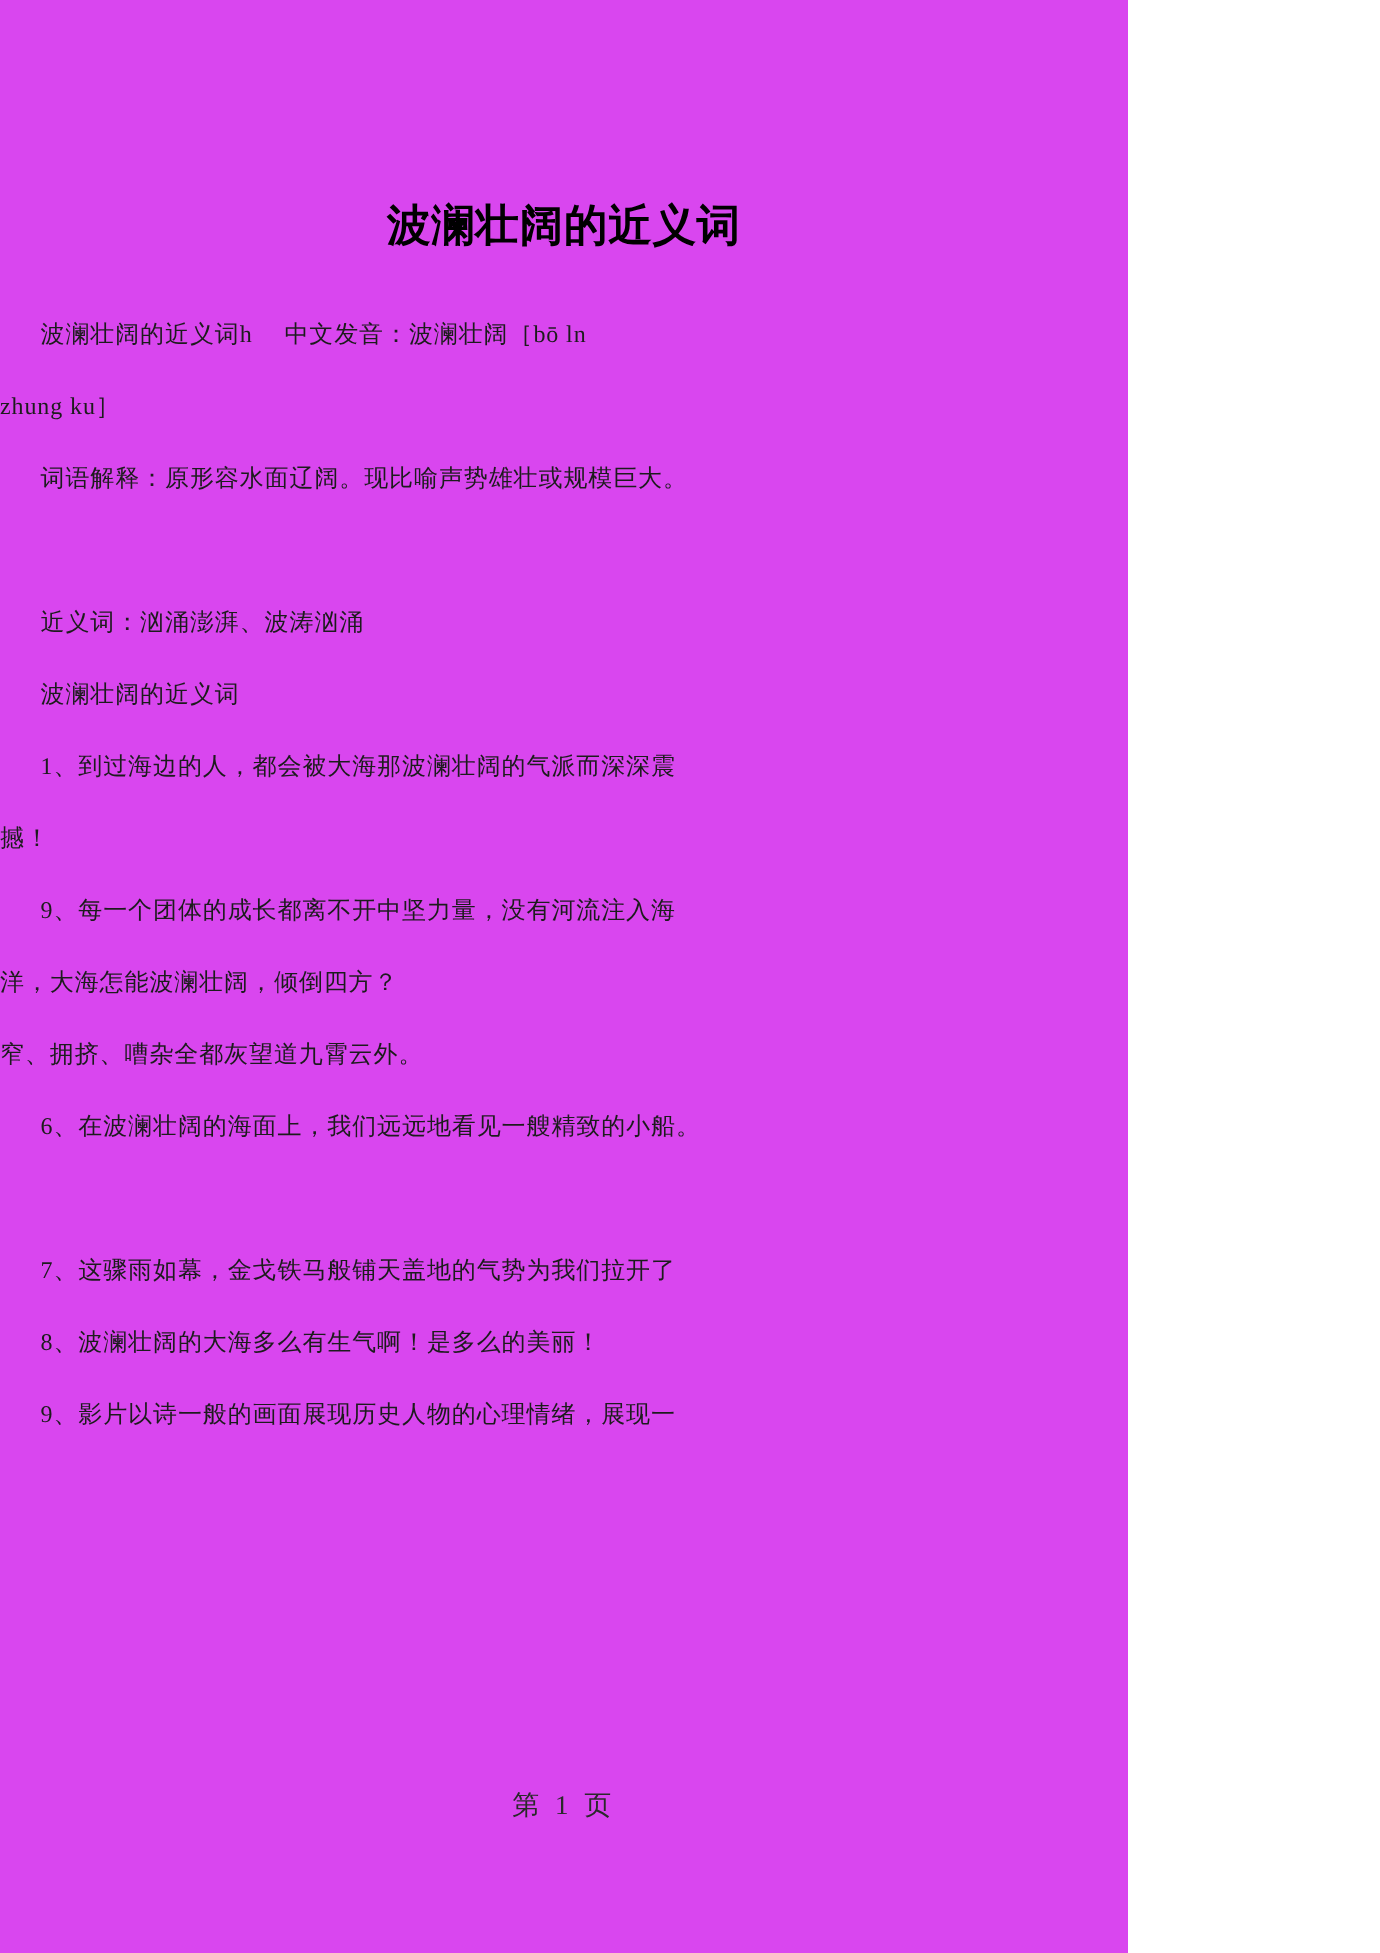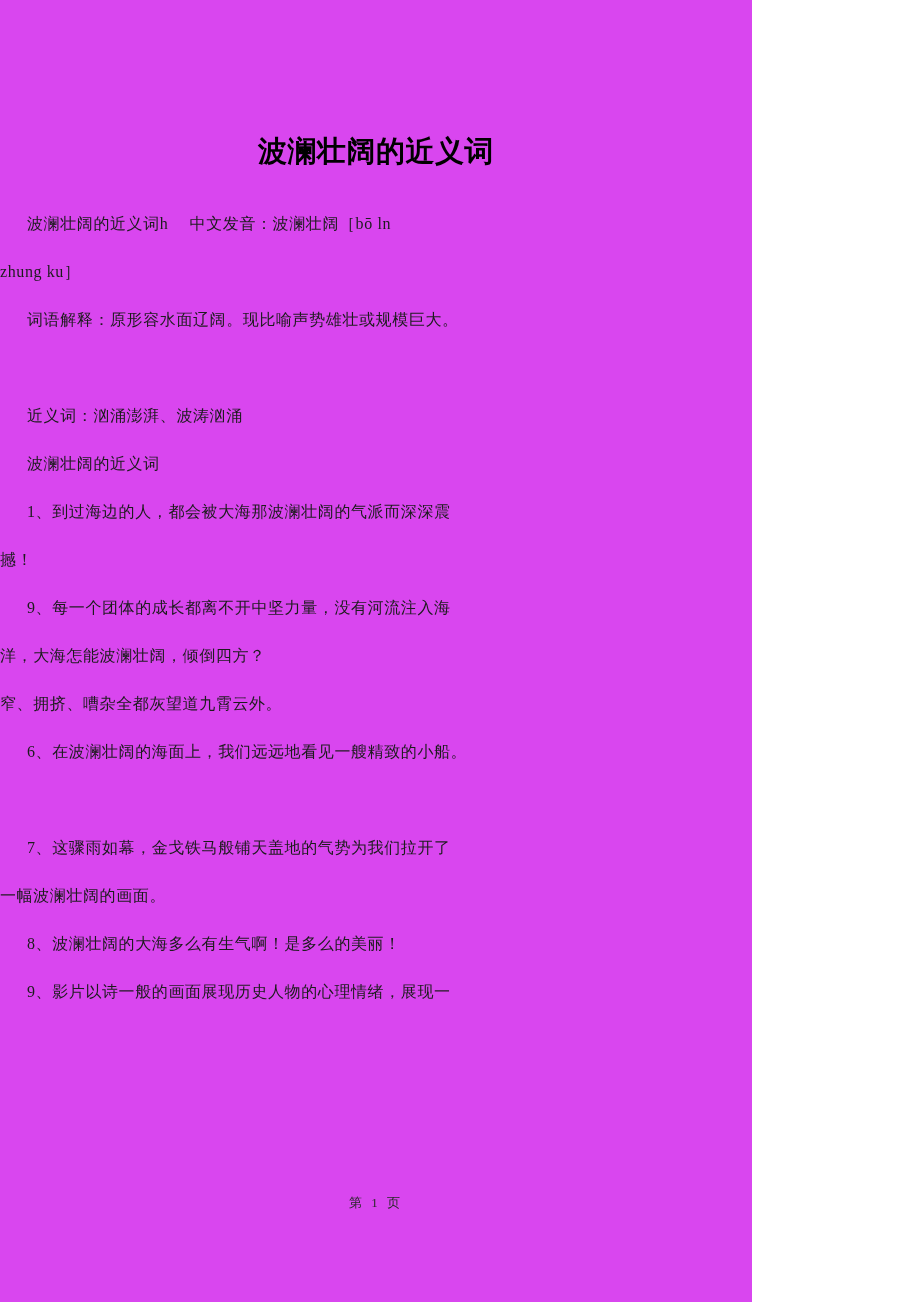--- a/index.html
+++ b/index.html
@@ -44,21 +44,21 @@
     text-indent: 27px;
   }
   .doc-footer {
     position: absolute;
     left: 0;
     right: 0;
     top: 1192px;
     height: 22px;
     line-height: 22px;
     text-align: center;
-    font-size: 13px;
+    font-size: 18px;
     letter-spacing: 3px;
     color: #2a2a2a;
   }
 </style>
 </head>
 <body>
 
 <div class="page">
   <h1 class="doc-title">波澜壮阔的近义词</h1>
 
@@ -70,19 +70,18 @@
       <div class="line first">近义词：汹涌澎湃、波涛汹涌</div>
       <div class="line first">波澜壮阔的近义词</div>
       <div class="line first">1、到过海边的人，都会被大海那波澜壮阔的气派而深深震</div>
       <div class="line">撼！</div>
       <div class="line first">9、每一个团体的成长都离不开中坚力量，没有河流注入海</div>
       <div class="line">洋，大海怎能波澜壮阔，倾倒四方？</div>
       <div class="line">窄、拥挤、嘈杂全都灰望道九霄云外。</div>
       <div class="line first">6、在波澜壮阔的海面上，我们远远地看见一艘精致的小船。</div>
       <div class="line first"></div>
       <div class="line first">7、这骤雨如幕，金戈铁马般铺天盖地的气势为我们拉开了</div>
-      <div class="line">一幅波澜壮阔的画面。</div>
       <div class="line first">8、波澜壮阔的大海多么有生气啊！是多么的美丽！</div>
       <div class="line first">9、影片以诗一般的画面展现历史人物的心理情绪，展现一</div>
     </div>
 
   <div class="doc-footer">第 1 页</div>
 </div>
 
 </body></html>

